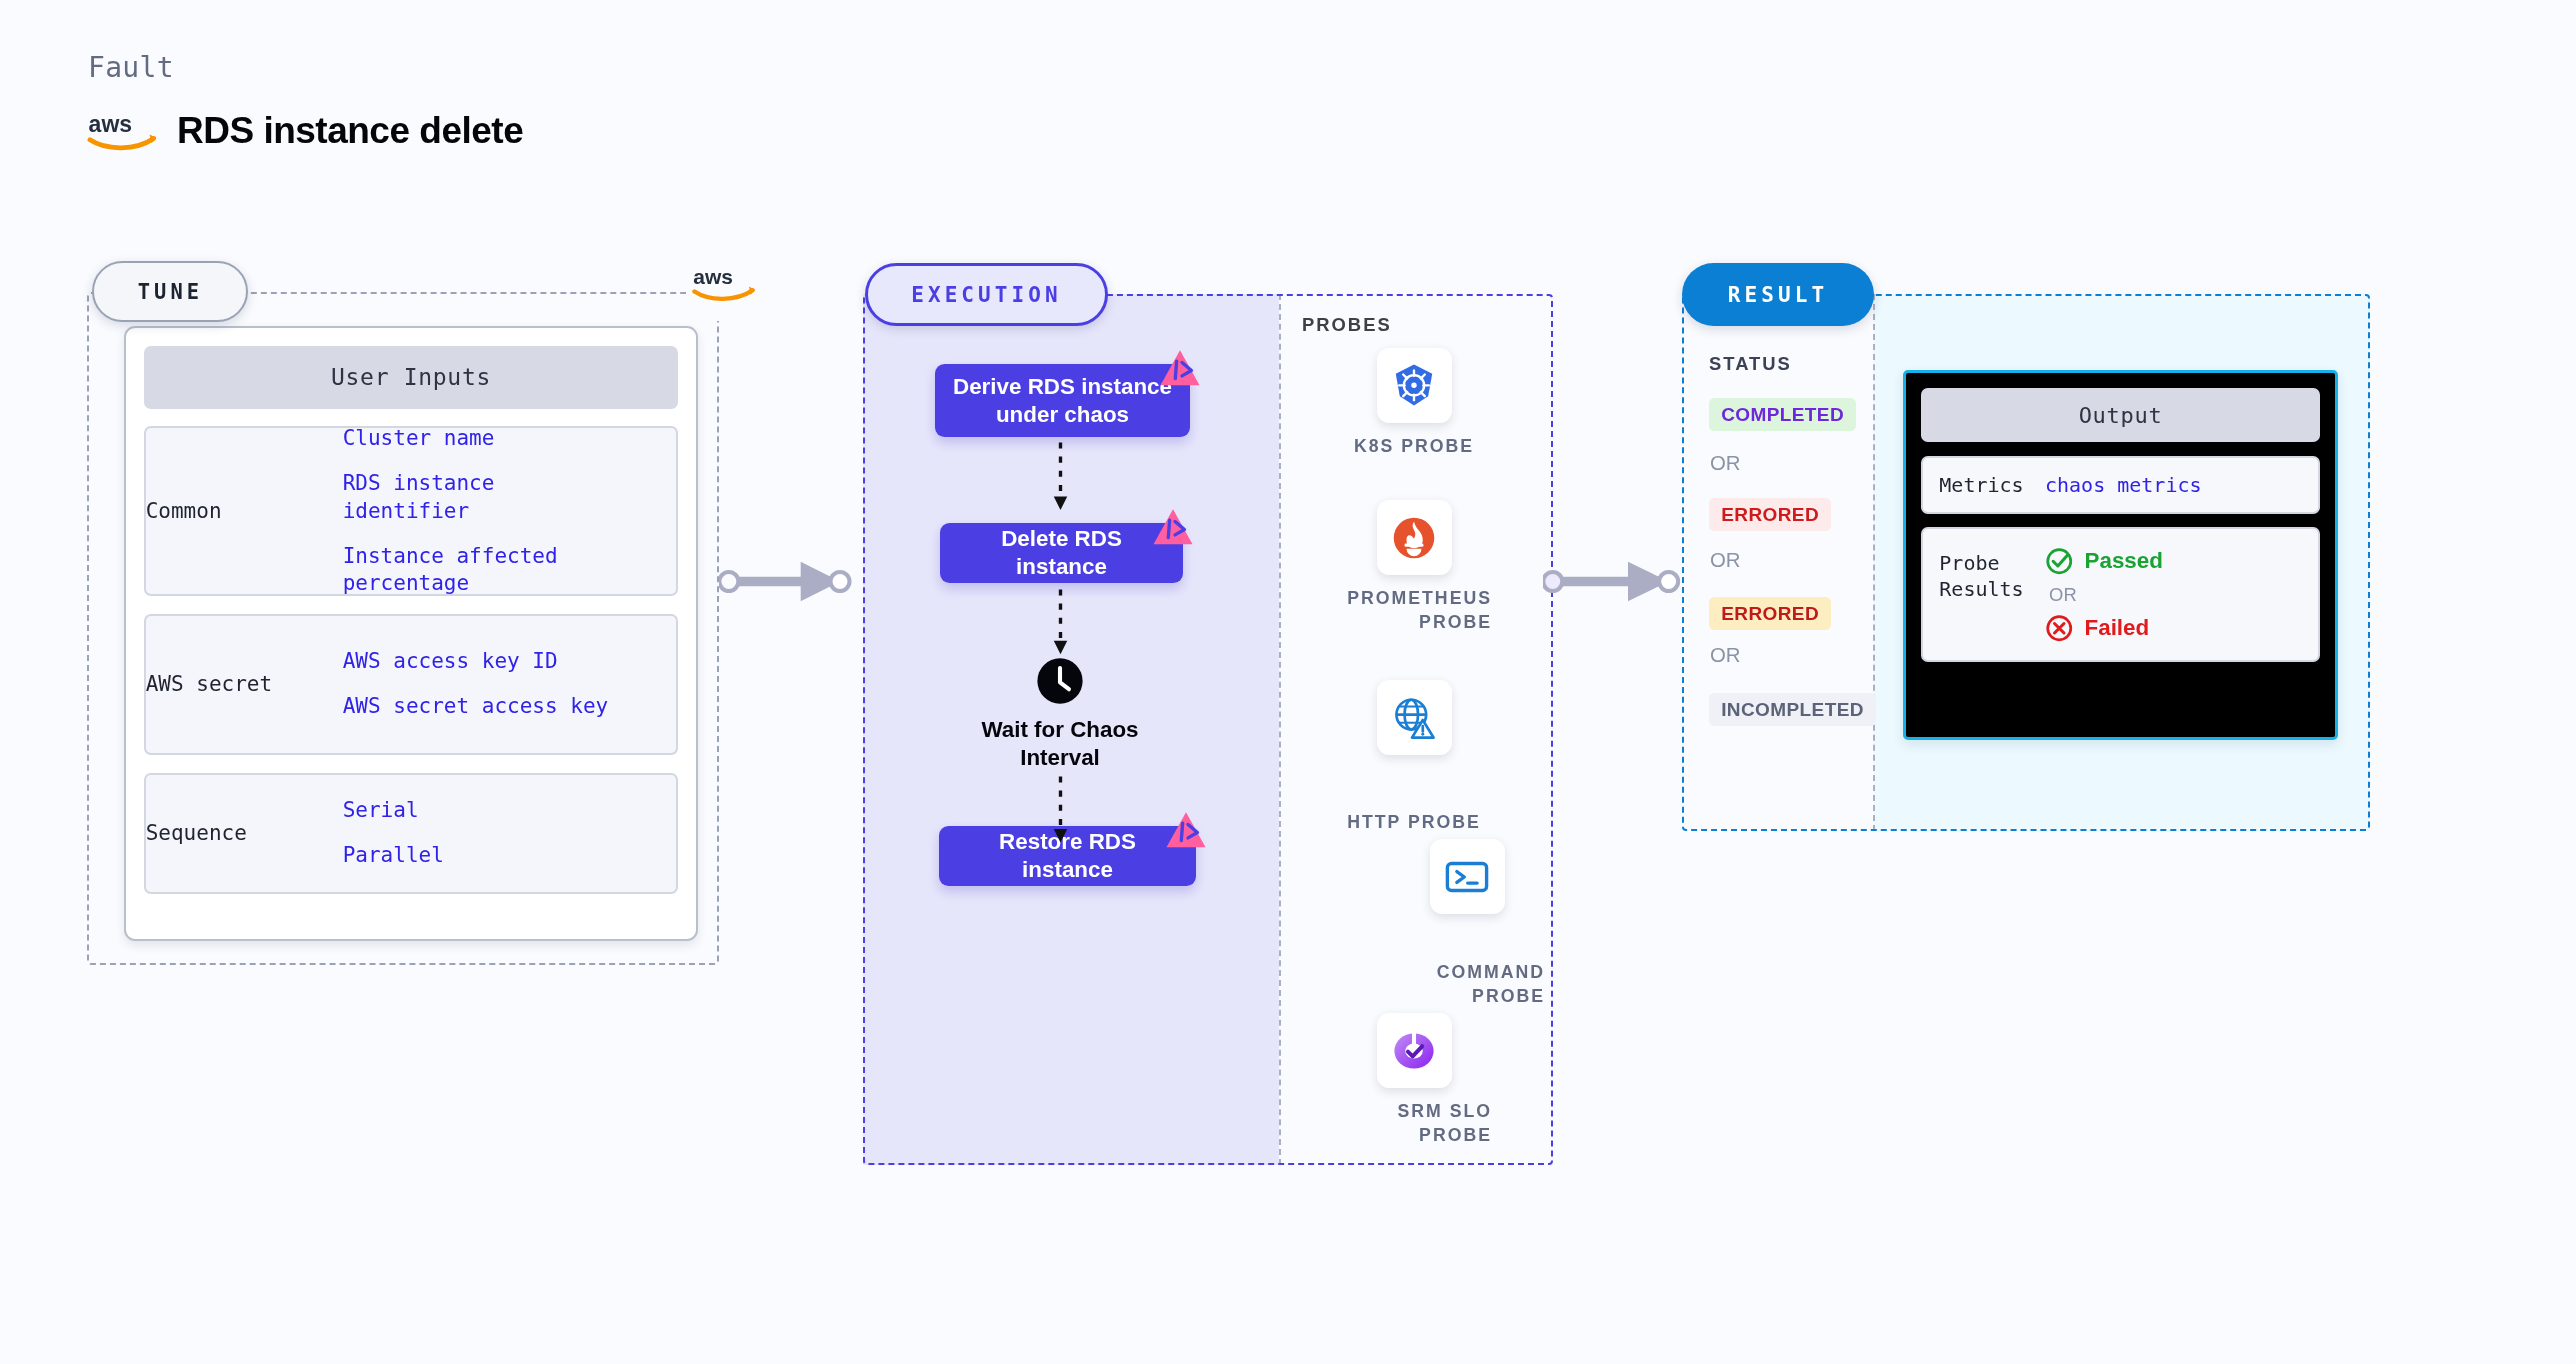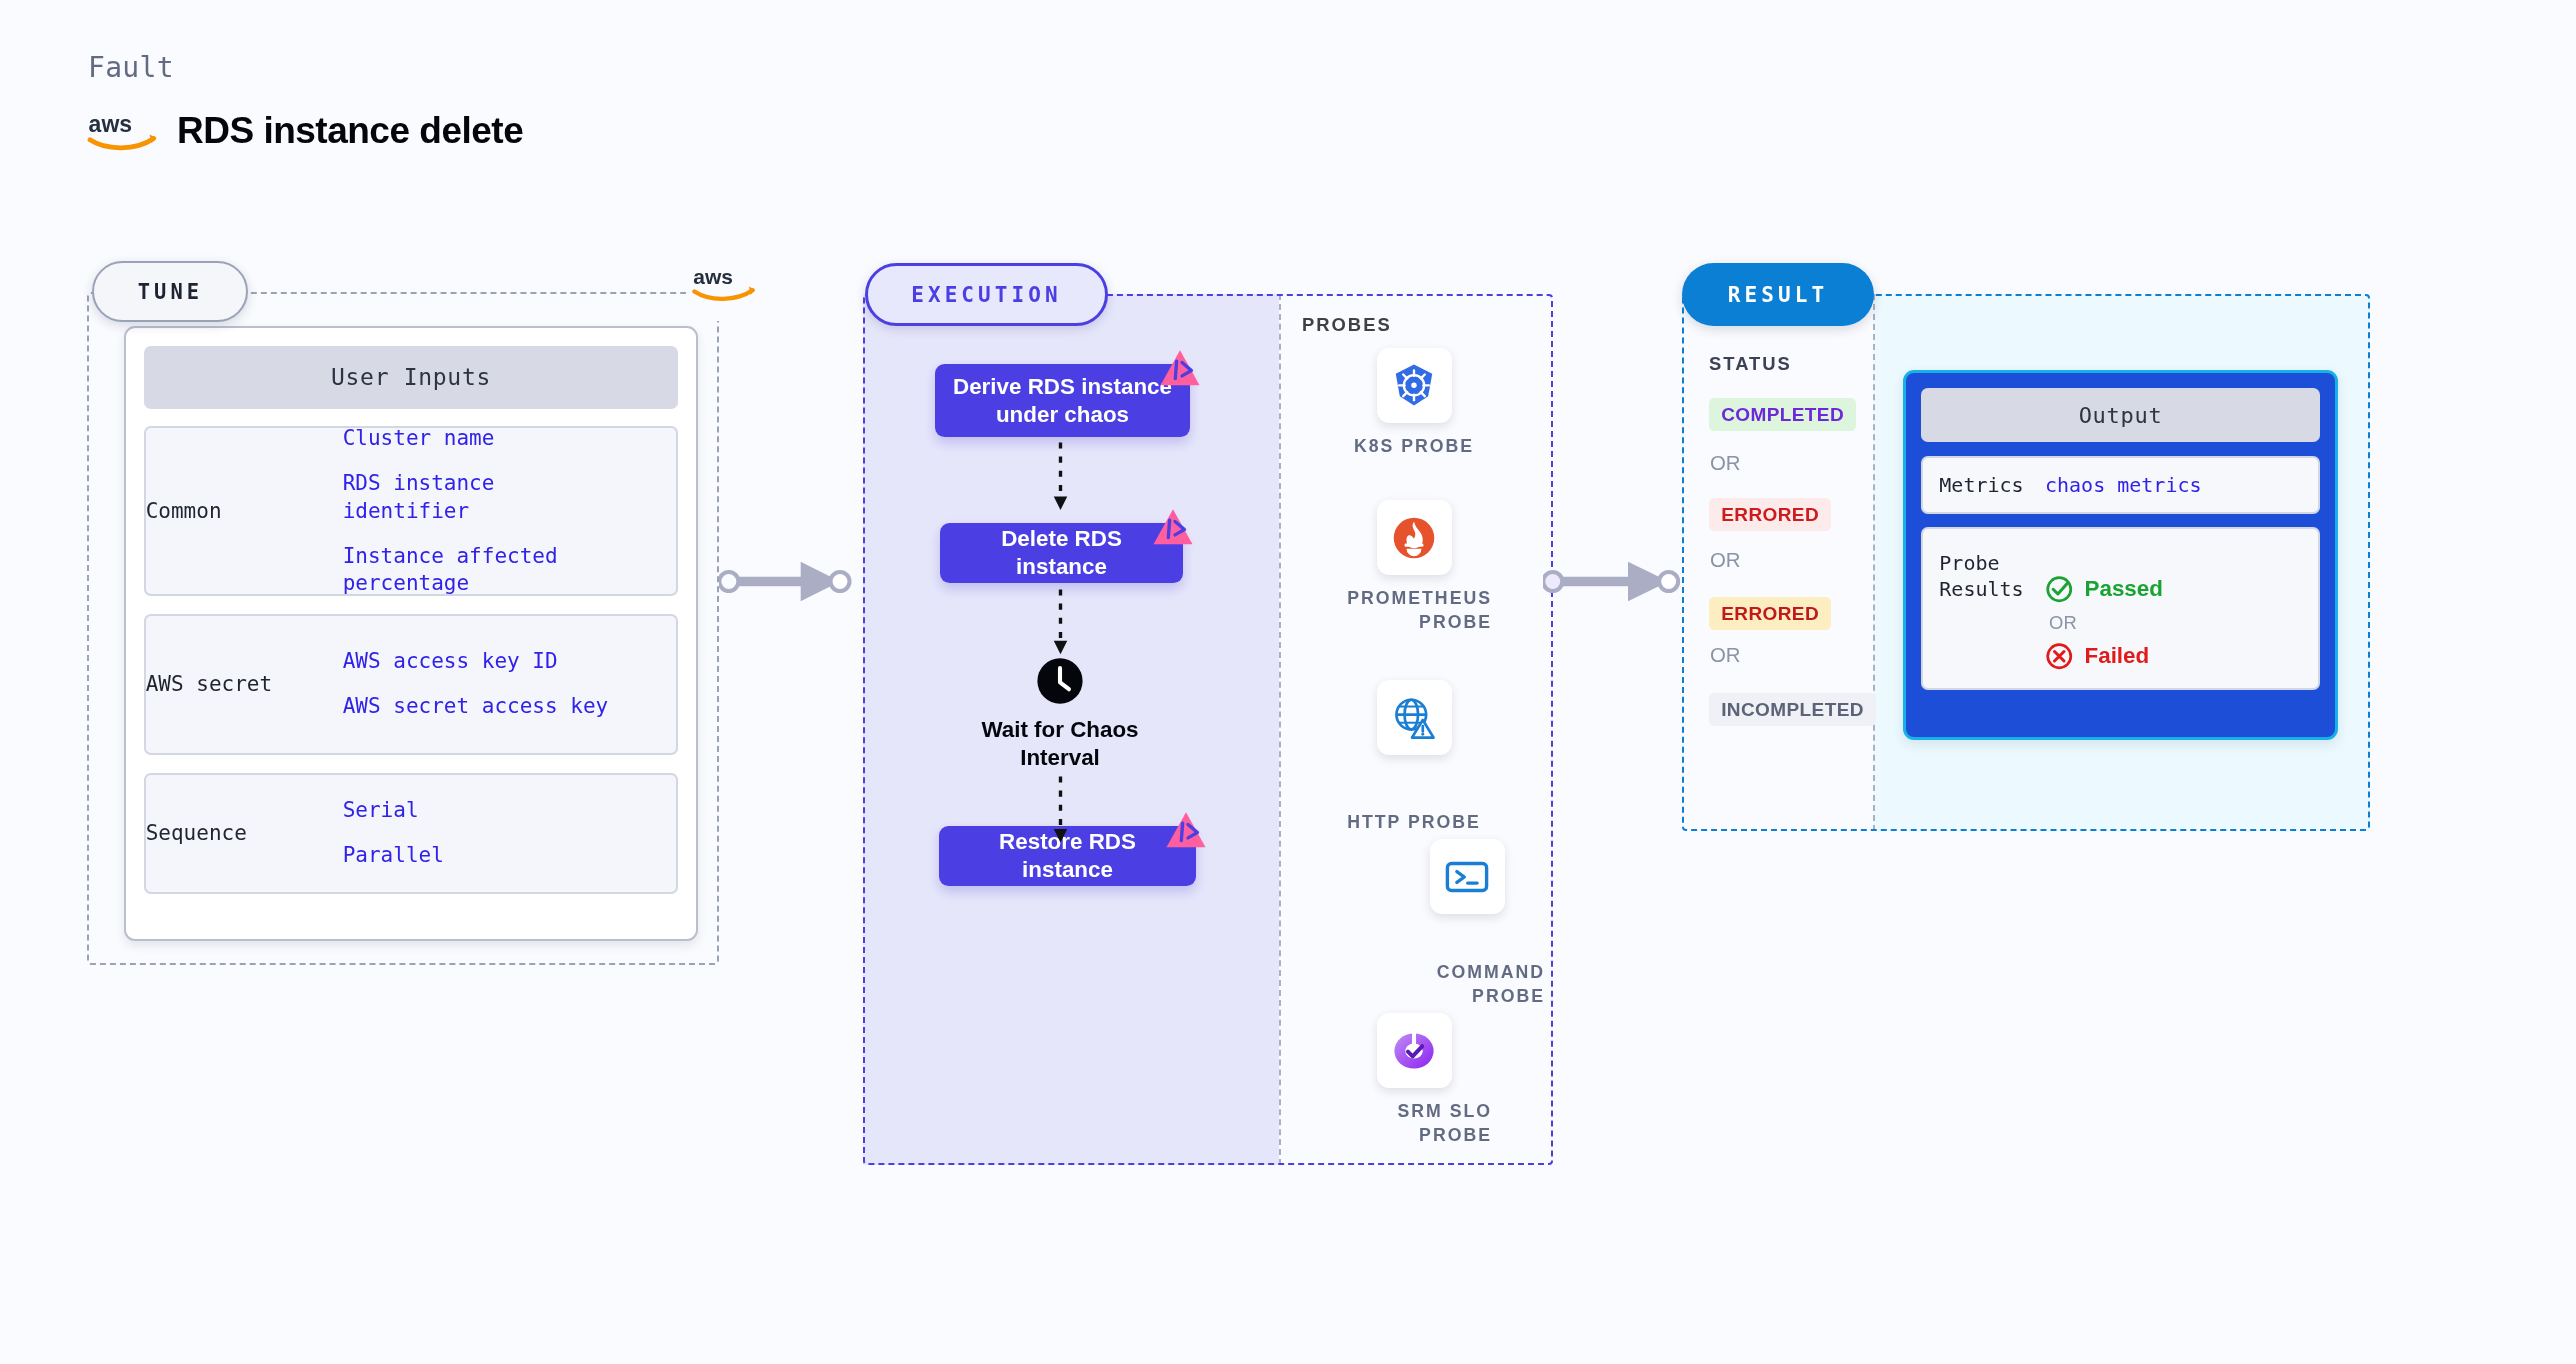--- a/index.html
+++ b/index.html
@@ -146,36 +146,36 @@
     font-size: 19px; font-weight: 700; letter-spacing: 0.4px; padding: 0 12.2px; height: 33px;
   }
   .orword {
     position: absolute; z-index: 4; font-size: 20.4px; color: #8b93a6;
     font-family: "Liberation Sans", sans-serif;
   }
 
   
   #out-card {
     position: absolute; left: 1903px; top: 370px; width: 435px; height: 370px;
-    background: #1d4ed8; border: 3.4px solid #16b1e8; border-radius: 11px;
+    background: #000000; border: 3.4px solid #16b1e8; border-radius: 5px;
     box-shadow: 0 4.1px 11px rgba(30,90,130,.12); z-index: 4;
   }
   #out-card .card-head { margin: 15px 15px 0 15px; height: 54px; font-size: 22px; }
   .outrow {
     margin: 13.6px 15px 0 15px; border: 2px solid #d3d7e2; border-radius: 6.8px;
     background: #f7f8fc; display: flex; align-items: center; min-height: 58px;
   }
   .out-label {
     width: 122px; flex: none; padding-left: 16.3px;
     font-family: "DejaVu Sans Mono", monospace; font-size: 20px; color: #1f2430; line-height: 1.3;
   }
   .out-val {
     font-family: "DejaVu Sans Mono", monospace; font-size: 20px; color: #3022e8;
   }
-  .probe-res { display: flex; flex-direction: column; gap: 8.2px; padding: 17.7px 0; margin-top: 28px; }
+  .probe-res { display: flex; flex-direction: column; gap: 8.2px; padding: 17.7px 0; }
   .pr-line { display: flex; align-items: center; gap: 11px; font-size: 22.4px; font-weight: 700; }
   .pr-or { font-size: 18.4px; color: #8b93a6; font-weight: 400; padding-left: 4.1px; }
 
   
   .conn { position: absolute; z-index: 7; }
 </style>
 </head>
 <body>
 
 <div id="canvas">

